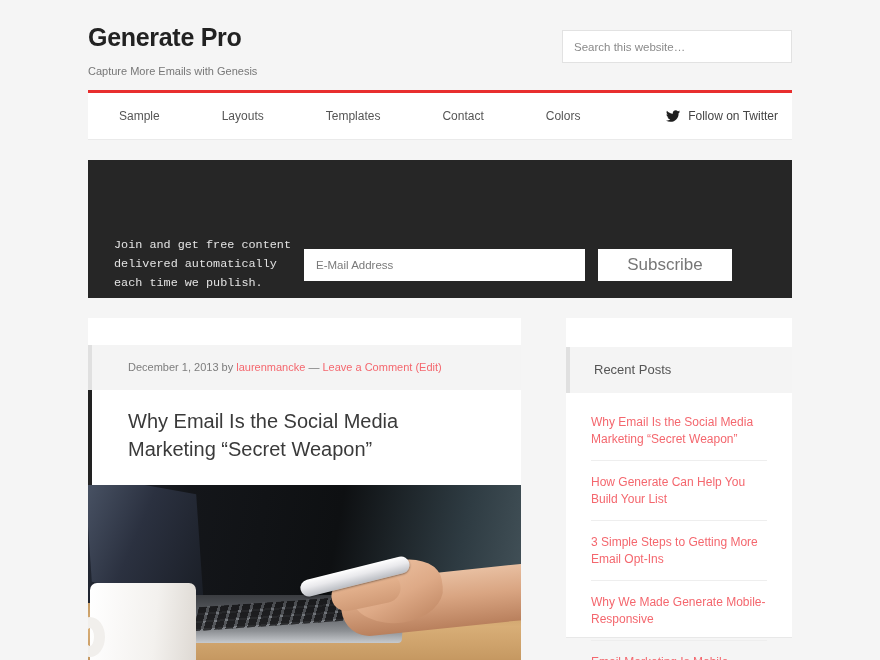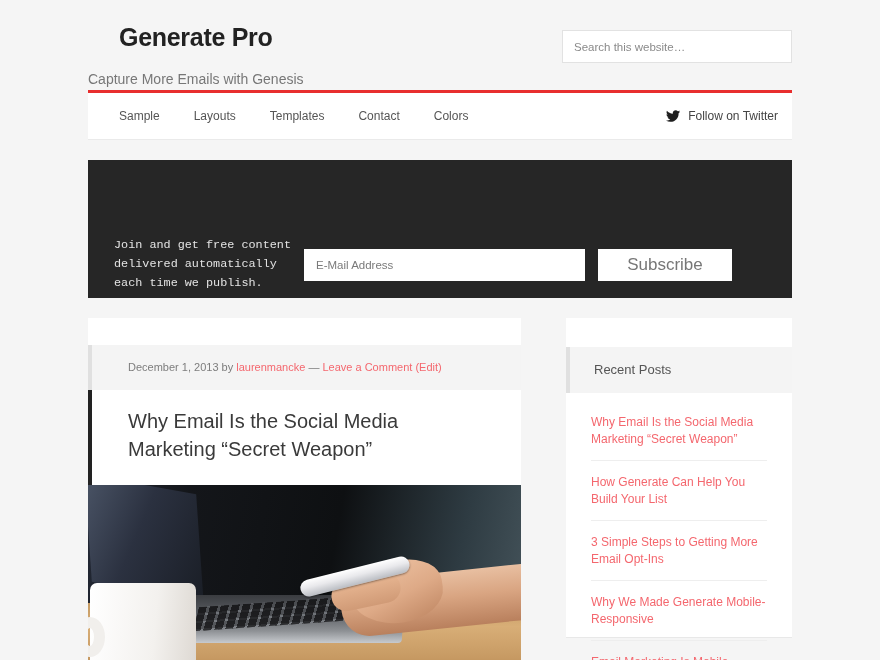--- a/index.html
+++ b/index.html
@@ -12,24 +12,23 @@
   .page { position: relative; width: 880px; height: 660px; }
 
   
   .site-header {
     position: absolute; left: 88px; top: 0; width: 704px; height: 88px;
   }
   .title-area { position: absolute; left: 0; top: 22px; }
   .site-title {
     font-size: 25px; font-weight: bold; color: #222; letter-spacing: -0.3px;
     line-height: 30px;
-    text-align: center;
   }
   .site-description {
-    font-size: 14px; color: #777; margin-top: 20px; line-height: 14px;
+    font-size: 11px; color: #777; margin-top: 12px; line-height: 14px;
   }
   .search-form {
     position: absolute; right: 0; top: 30px;
     width: 230px; height: 33px;
     background: #fff; border: 1px solid #e2e2e2;
     display: flex; align-items: center;
   }
   .search-input {
     width: 100%; height: 100%; border: 0; outline: none; background: transparent;
     font-family: "Liberation Sans", sans-serif;
@@ -37,21 +36,21 @@
   }
   .search-input::placeholder { color: #8a8a8a; }
 
   
   .nav-bar {
     position: absolute; left: 88px; top: 90px; width: 704px; height: 49px;
     background: #fff; border-top: 3px solid #e82e2e;
     display: flex; align-items: center; padding: 0 0 0 14px;
     box-shadow: 0 1px 0 rgba(0,0,0,0.045);
   }
-  .nav-menu { display: flex; align-items: flex-end; list-style: none; }
+  .nav-menu { display: flex; align-items: flex-end; list-style: none; gap: 28px; }
   .nav-item {
     font-size: 12px; color: #555; padding: 0 17px; line-height: 46px;
     cursor: pointer; white-space: nowrap;
   }
   .nav-right {
     margin-left: auto; display: flex; align-items: center;
     padding-right: 14px; gap: 8px;
     font-size: 12px; color: #444; cursor: pointer;
   }
   .twitter-icon { width: 14px; height: 12px; display: block; }

